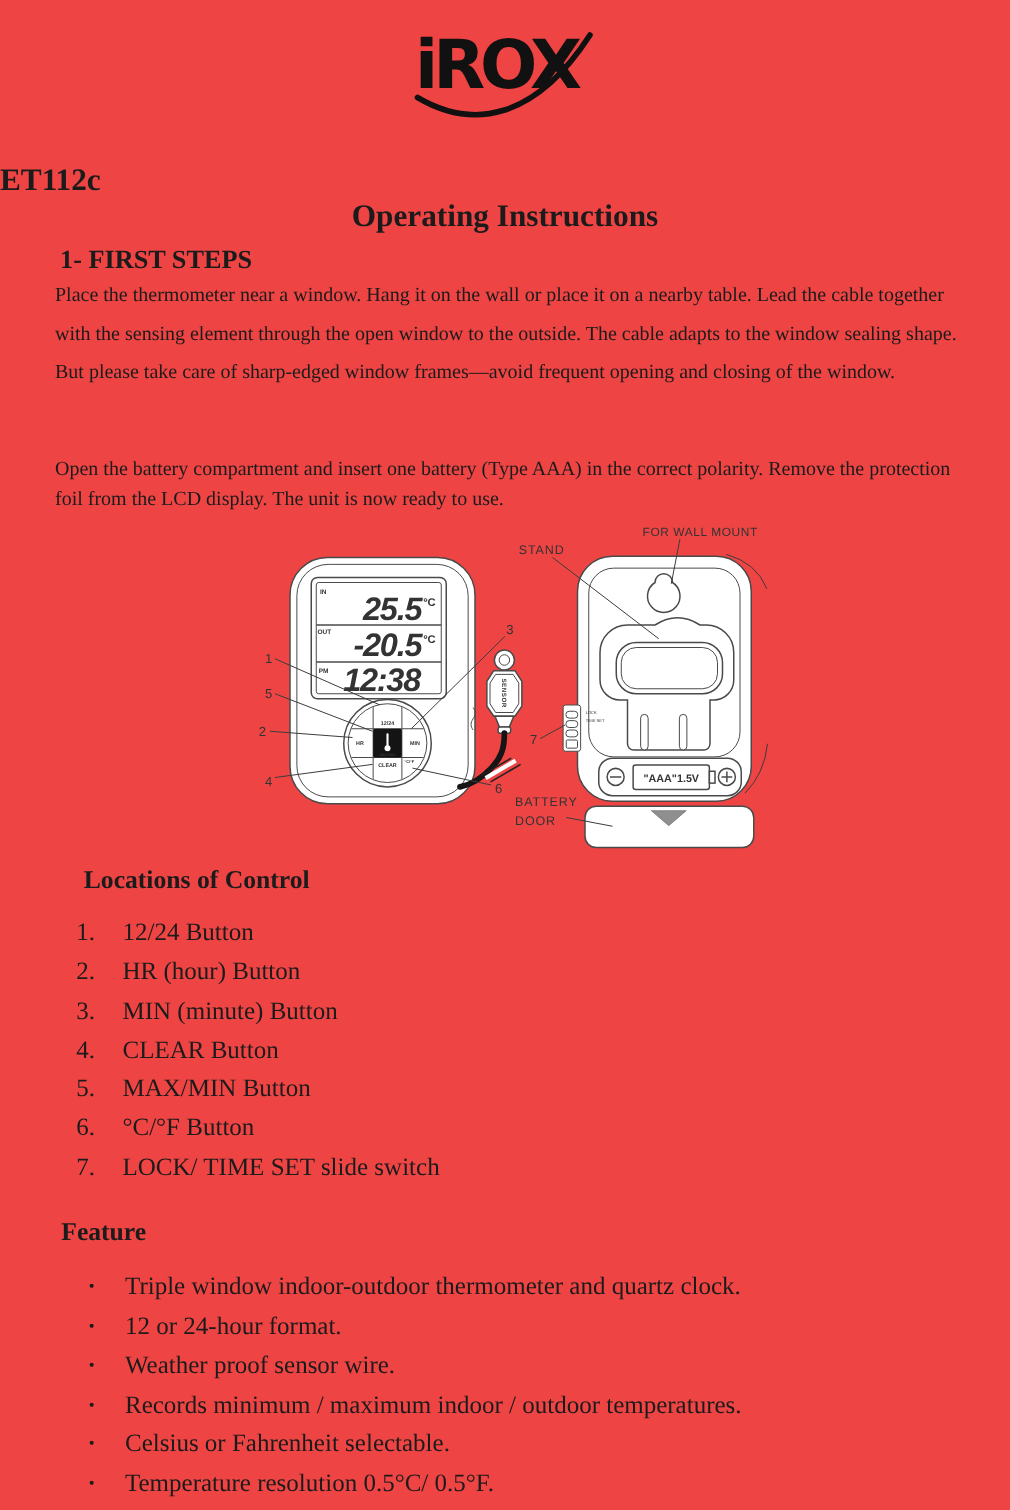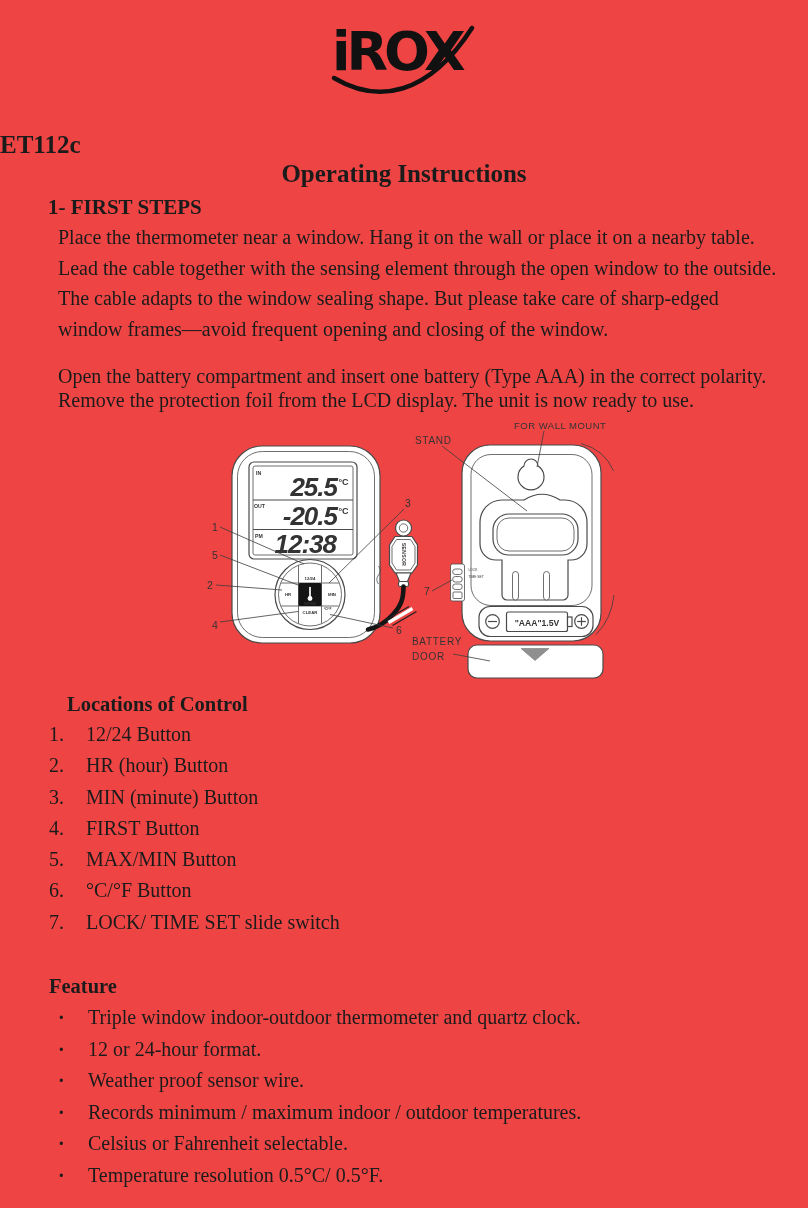--- a/index.html
+++ b/index.html
@@ -9,26 +9,26 @@
   
   .logo{left:320px;top:12px;width:168px;height:92px;}
   .logo-text{font-family:"DejaVu Sans",sans-serif;font-weight:bold;font-size:54px;
              letter-spacing:-4px;fill:#111;}
   .logo-swoosh{stroke:#111;stroke-width:4.5;fill:none;stroke-linecap:round;}
   
   .title{left:0;top:131px;width:808px;font-size:25px;font-weight:bold;}
   .subtitle{left:0;top:160px;width:808px;text-align:center;font-size:25px;font-weight:bold;font-family:Liberation Serif, serif;}
   .h1{font-weight:bold;font-size:21px;}
   .h-first{left:48px;top:195px;}
-  .para{left:58px;width:724px;font-size:20px;margin:0;}
+  .para{left:44px;width:724px;font-size:16px;margin:0;}
   .para1{top:222px;line-height:30.5px;}
   .para2{top:364px;line-height:24.3px;}
   .loc-head{left:67px;top:693px;font-size:20.5px;}
   .feat-head{left:49px;top:975px;font-size:20.5px;}
-  ol.plain,ul.plain{list-style:none;margin:0;padding:0;}
+  ol.plain,ul.plain{list-style:none;margin:12px;padding:0;}
   .loc-list{left:49px;top:719px;width:700px;font-size:20px;}
   .loc-list li{line-height:31.3px;height:31.3px;}
   .loc-list .num{display:inline-block;width:37px;}
   .feat-list{left:49px;top:1002px;width:720px;font-size:20px;}
   .feat-list li{line-height:31.5px;height:31.5px;}
   .feat-list .dot{display:inline-block;width:30px;padding-left:9px;font-weight:bold;}
   
   .diagram{left:190px;top:415px;width:460px;height:292px;}
   .diagram .ln{stroke:#4a4a4a;fill:none;stroke-width:1.2;}
   .diagram .thin{stroke-width:0.8;}
@@ -195,21 +195,21 @@
       <text class="fig-label" x="222" y="245">DOOR</text>
       <line class="callout-line" x1="263" y1="239" x2="300" y2="246"></line>
     </g>
   </svg>
 
   <div class="abs h1 loc-head">Locations of Control</div>
   <ol class="abs plain loc-list">
     <li><span class="num">1.</span><span>12/24 Button</span></li>
     <li><span class="num">2.</span><span>HR (hour) Button</span></li>
     <li><span class="num">3.</span><span>MIN (minute) Button</span></li>
-    <li><span class="num">4.</span><span>FIRST Button</span></li>
+    <li><span class="num">4.</span><span>CLEAR Button</span></li>
     <li><span class="num">5.</span><span>MAX/MIN Button</span></li>
     <li><span class="num">6.</span><span>°C/°F Button</span></li>
     <li><span class="num">7.</span><span>LOCK/ TIME SET slide switch</span></li>
   </ol>
 
   <div class="abs h1 feat-head">Feature</div>
   <ul class="abs plain feat-list">
     <li><span class="dot">·</span><span>Triple window indoor-outdoor thermometer and quartz clock.</span></li>
     <li><span class="dot">·</span><span>12 or 24-hour format.</span></li>
     <li><span class="dot">·</span><span>Weather proof sensor wire.</span></li>

